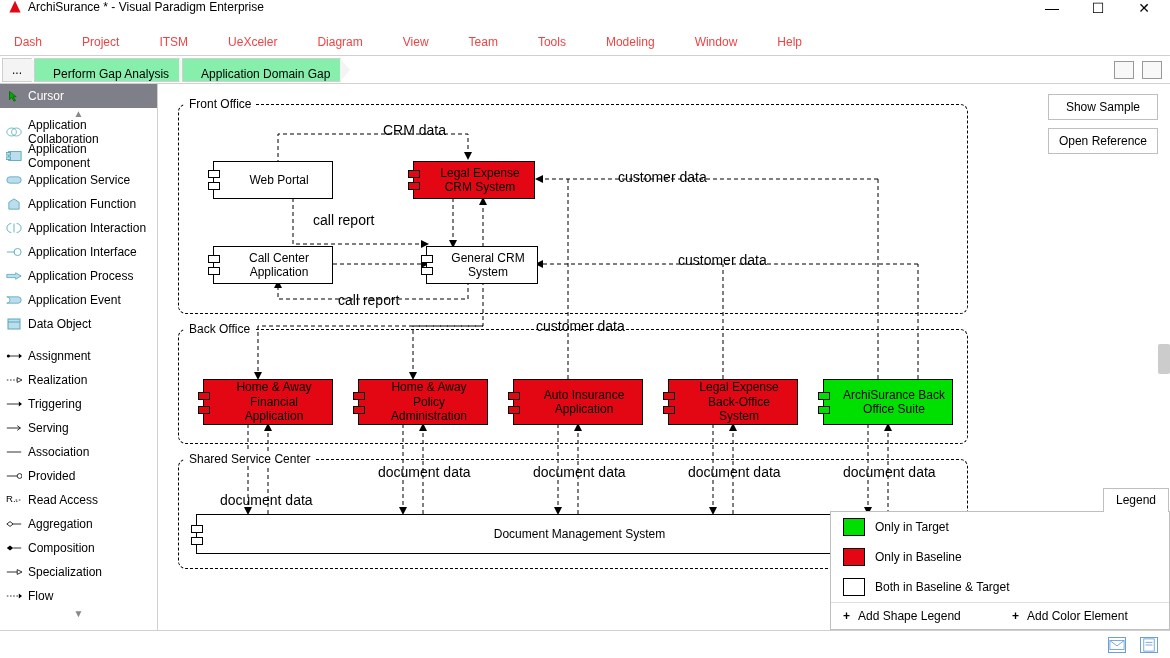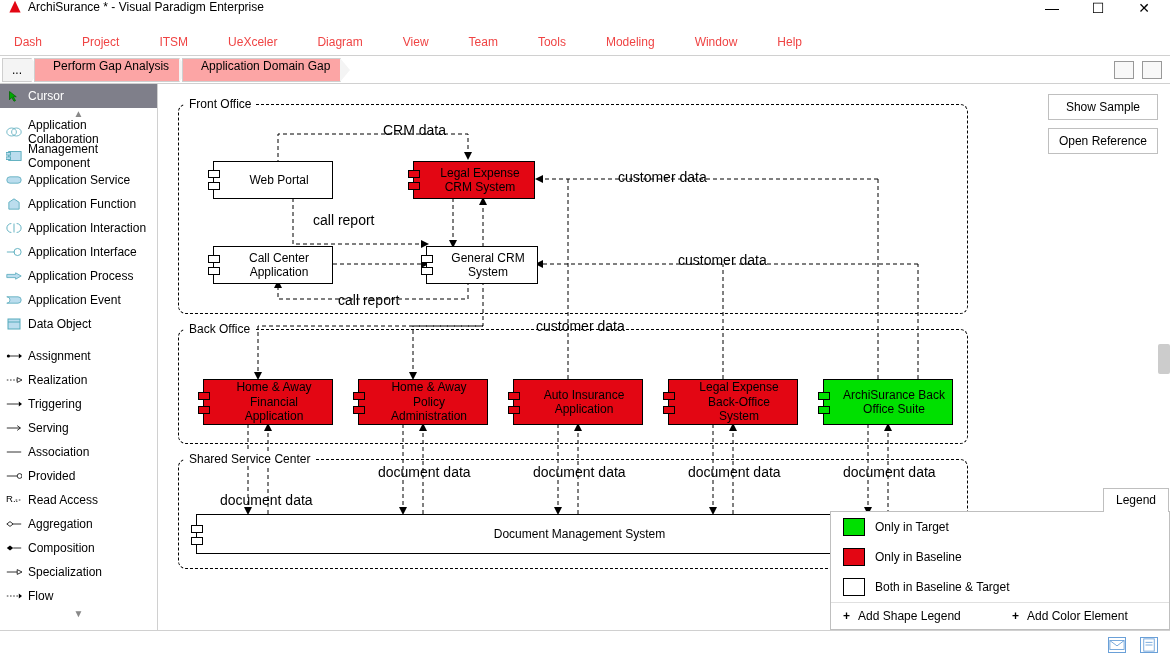--- a/index.html
+++ b/index.html
@@ -7,21 +7,21 @@
 .titlebar{height:28px;display:flex;align-items:flex-start;padding:0 8px;background:#fff}
 .titlebar .logo{width:14px;height:14px;margin-right:6px}
 .titlebar .title{flex:1}
 .win-btns{display:flex;gap:18px;margin-right:4px}
 .win-btn{width:28px;text-align:center;font-size:14px;cursor:pointer}
 .menubar{height:28px;display:flex;align-items:center;padding:0 14px;gap:40px;border-bottom:1px solid #d0d0d0}
 .menubar span{color:#ef4444;cursor:pointer}
 .breadcrumb-bar{height:28px;display:flex;align-items:center;border-bottom:1px solid #d0d0d0;background:#fff}
 .bc-root{width:30px;height:24px;border:1px solid #cfcfcf;background:#f4f4f4;margin-left:2px;display:flex;align-items:center;justify-content:center;position:relative}
 .bc-root:after{content:"";position:absolute;right:-10px;top:-1px;border-top:12px solid transparent;border-bottom:12px solid transparent;border-left:10px solid #f4f4f4}
-.bc-item{height:24px;background:#fca5a5;border:1px solid #cfcfcf;padding:0 10px 0 18px;display:flex;align-items:flex-start;position:relative;margin-left:2px}
+.bc-item{height:24px;background:#86efac;border:1px solid #cfcfcf;padding:0 10px 0 18px;display:flex;align-items:flex-end;position:relative;margin-left:2px}
 .bc-item:after{content:"";position:absolute;right:-10px;top:-1px;border-top:12px solid transparent;border-bottom:12px solid transparent;border-left:10px solid #f4f4f4}
 .bc-spacer{flex:1}
 .bc-icons{display:flex;gap:8px;margin-right:8px}
 .bc-icon{width:20px;height:18px;border:1px solid #999;background:#f8f8f8}
 .workspace{display:flex;height:calc(658px - 28px - 28px - 28px - 28px)}
 .palette{width:158px;border-right:1px solid #d0d0d0;overflow:hidden}
 .pal-item{height:24px;display:flex;align-items:center;padding:0 6px;gap:6px;cursor:pointer}
 .pal-item.sel{background:#7f7f8a;color:#fff}
 .pal-item.sel span{color:#fff}
 .pal-icon{width:16px;height:12px;flex:none}
@@ -110,21 +110,21 @@
           <ellipse cx="13" cy="6" rx="6" ry="5" fill="none" stroke="#5ab"></ellipse>
         </svg>
         <span>Application Collaboration</span>
       </div>
     <div class="pal-item">
         <svg class="pal-icon" viewBox="0 0 18 12">
           <rect x="3" y="1" width="14" height="10" fill="#bde" stroke="#5ab"></rect>
           <rect x="0" y="2" width="5" height="3" fill="#bde" stroke="#5ab"></rect>
           <rect x="0" y="7" width="5" height="3" fill="#bde" stroke="#5ab"></rect>
         </svg>
-        <span>Management Component</span>
+        <span>Application Component</span>
       </div>
     <div class="pal-item">
         <svg class="pal-icon" viewBox="0 0 20 10">
           <rect x="1" y="1" width="18" height="8" rx="4" fill="#bde" stroke="#5ab"></rect>
         </svg>
         <span>Application Service</span>
       </div>
     <div class="pal-item">
         <svg class="pal-icon" viewBox="0 0 14 14">
           <path d="M7 1 L13 5 L13 13 L1 13 L1 5 Z" fill="#bde" stroke="#5ab"></path>

